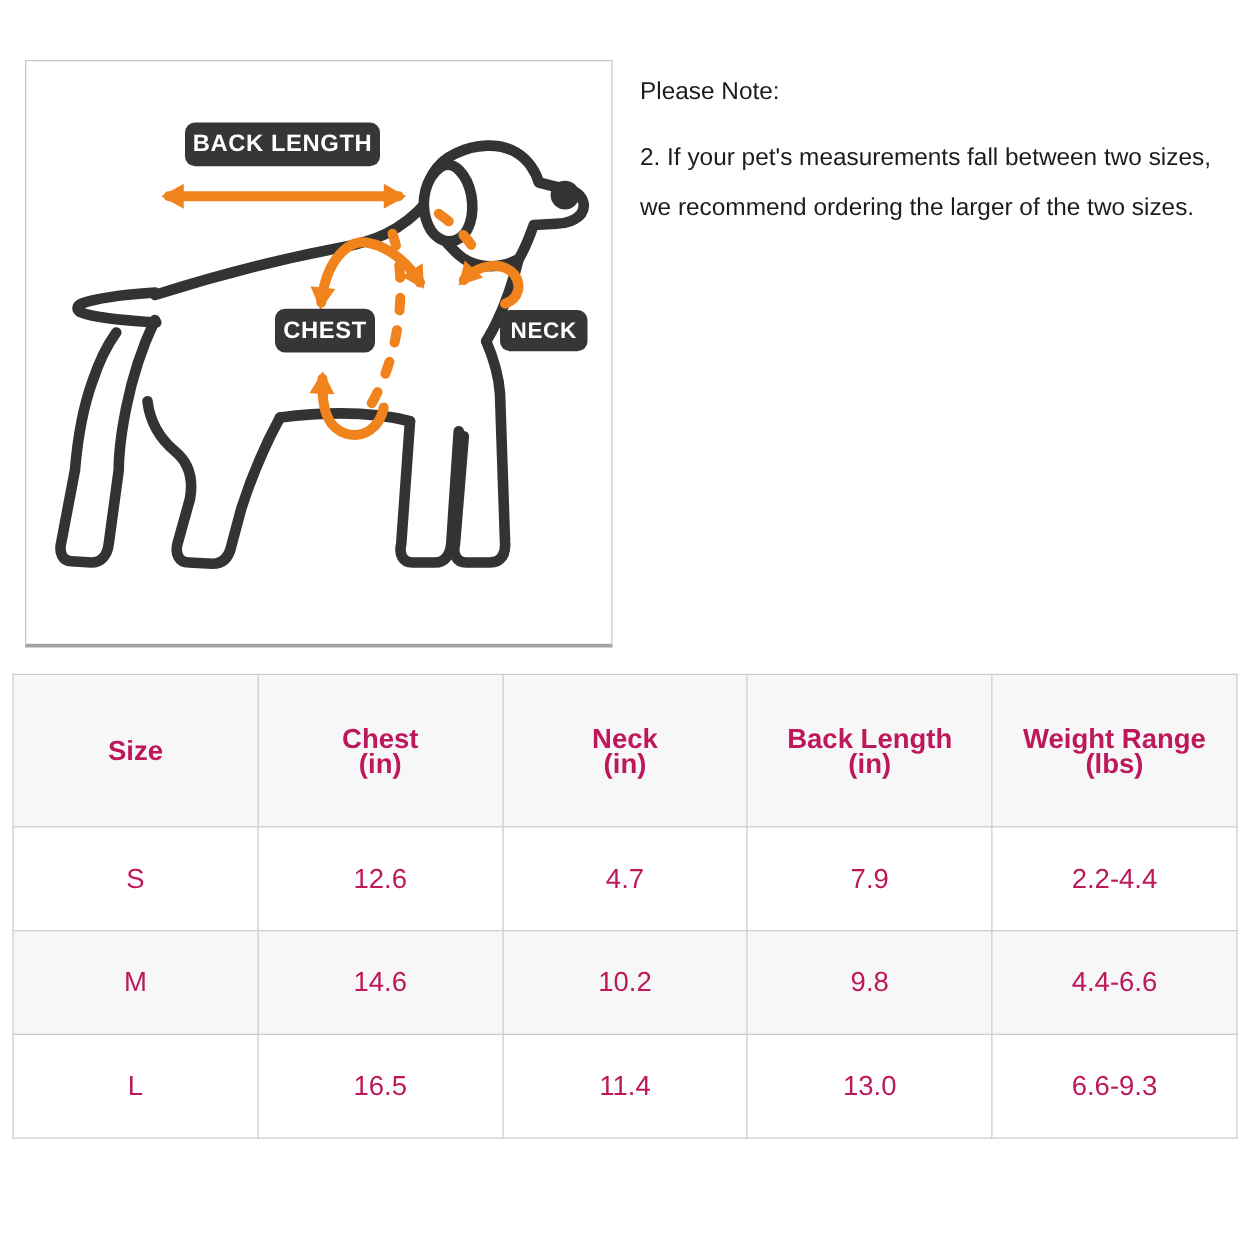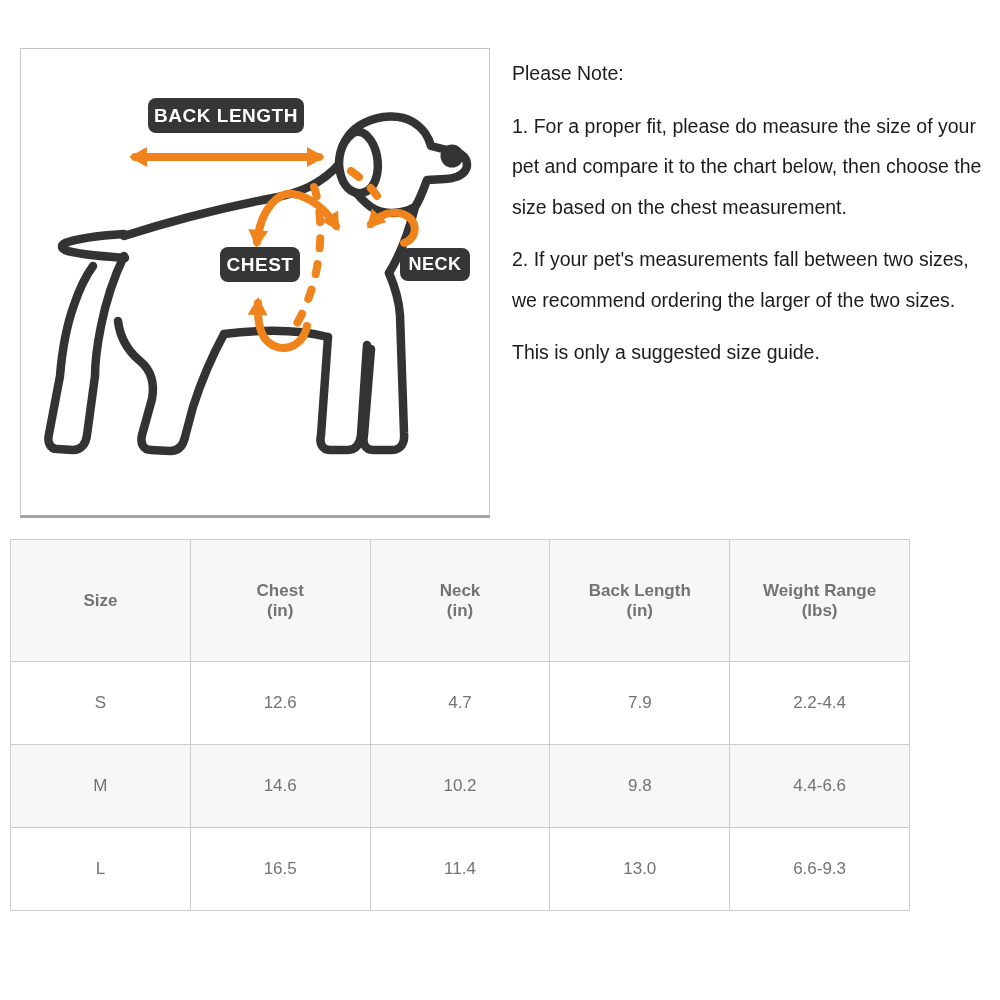--- a/index.html
+++ b/index.html
@@ -37,23 +37,23 @@
   .tag-chest{left:199px;top:198px;width:80px;height:35px;}
   .tag-neck{left:379px;top:199px;width:70px;height:33px;font-size:18px;}
   
   .notes{
     position:absolute;left:500px;top:41px;width:495px;
     font-size:19.5px;line-height:40.5px;color:var(--text);
   }
   .notes p{margin:12px;}
   
   .size-table{
-    position:absolute;left:10px;top:539px;width:900px;
+    position:absolute;left:10px;top:539px;width:980px;
     border-collapse:collapse;table-layout:fixed;text-align:center;
-    font-size:17px;color:#737373;
+    font-size:22px;color:#be185d;
   }
   .size-table th,.size-table td{border:1px solid var(--table-border);padding:0;vertical-align:middle;}
   .size-table thead th{height:121px;background:var(--row-alt-bg);font-weight:bold;line-height:20px;}
   .size-table tbody td{height:82px;background:#fff;}
   .size-table tbody tr:nth-child(even) td{background:var(--row-alt-bg);}
   .th-label{display:block;}
   .th-unit{display:block;}
   .th-unit:empty{display:none;}
 </style>
 </head>
@@ -113,23 +113,21 @@
     </g>
   </svg>
 
   <div class="tag tag-back">BACK LENGTH</div>
   <div class="tag tag-chest">CHEST</div>
   <div class="tag tag-neck">NECK</div>
 </div>
 
 <div class="notes">
   <p>Please Note:</p>
-  <p>1. For a proper fit, please do measure the size of your pet and compare it to the chart below, then choose the size based on the chest measurement.</p>
   <p>2. If your pet's measurements fall between two sizes, we recommend ordering the larger of the two sizes.</p>
-  <p>This is only a suggested size guide.</p>
 </div>
 
 <table class="size-table">
   <thead>
     <tr>
       <th>
         <span class="th-label">Size</span>
 
       </th>
       <th>

